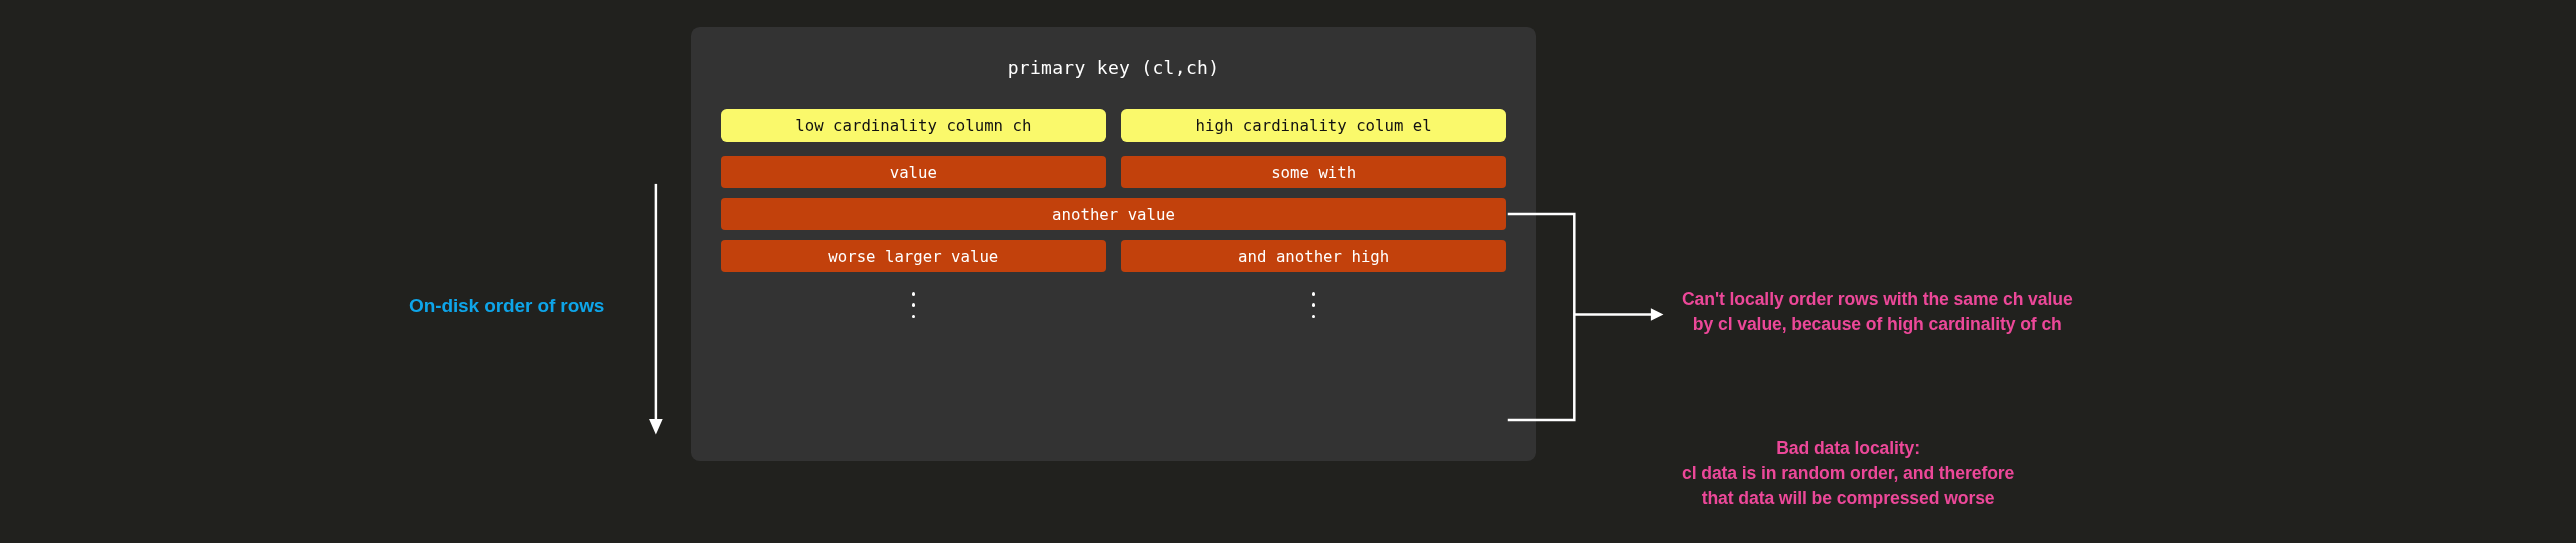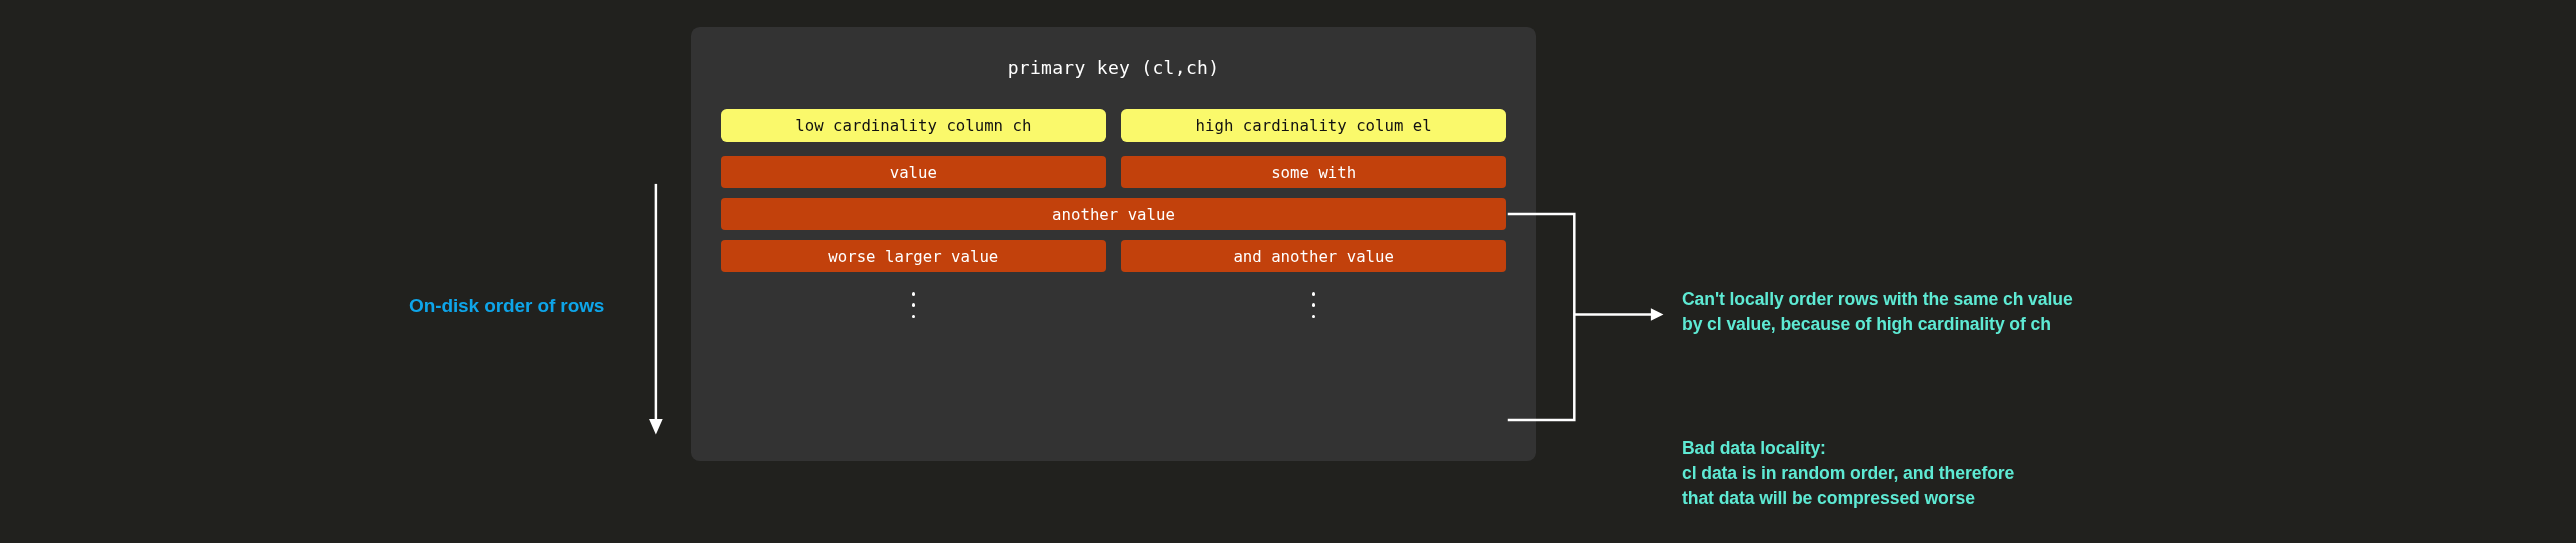--- a/index.html
+++ b/index.html
@@ -127,26 +127,27 @@
     position: absolute;
     left: 1505px;
     top: 204px;
     width: 170px;
     height: 226px;
   }
 
   
   .annotation {
     position: absolute;
-    color: #5eead4;
+    color: #ec4899;
     font-size: 17.6px;
     font-weight: bold;
     line-height: 1.42;
     letter-spacing: -0.1px;
     white-space: pre-line;
+    text-align: center;
   }
   #annotation-1 { left: 1682px; top: 287px; }
   #annotation-2 { left: 1682px; top: 436px; }
 </style>
 </head>
 <body>
 
 <div id="stage">
 
   <div id="ondisk-label">On-disk order of rows</div>
@@ -171,21 +172,21 @@
         <div class="cell value">value</div>
         <div class="cell value">some with</div>
       </div>
 
       <div class="grid-row">
         <div class="cell value">another value</div>
       </div>
 
       <div class="grid-row">
         <div class="cell value">worse larger value</div>
-        <div class="cell value">and another value</div>
+        <div class="cell value">and another high</div>
       </div>
 
       <div class="ellipsis-row">
         <div class="ellipsis-cell">
           <span class="dot"></span>
           <span class="dot"></span>
           <span class="dot"></span>
         </div>
         <div class="ellipsis-cell">
           <span class="dot"></span>

